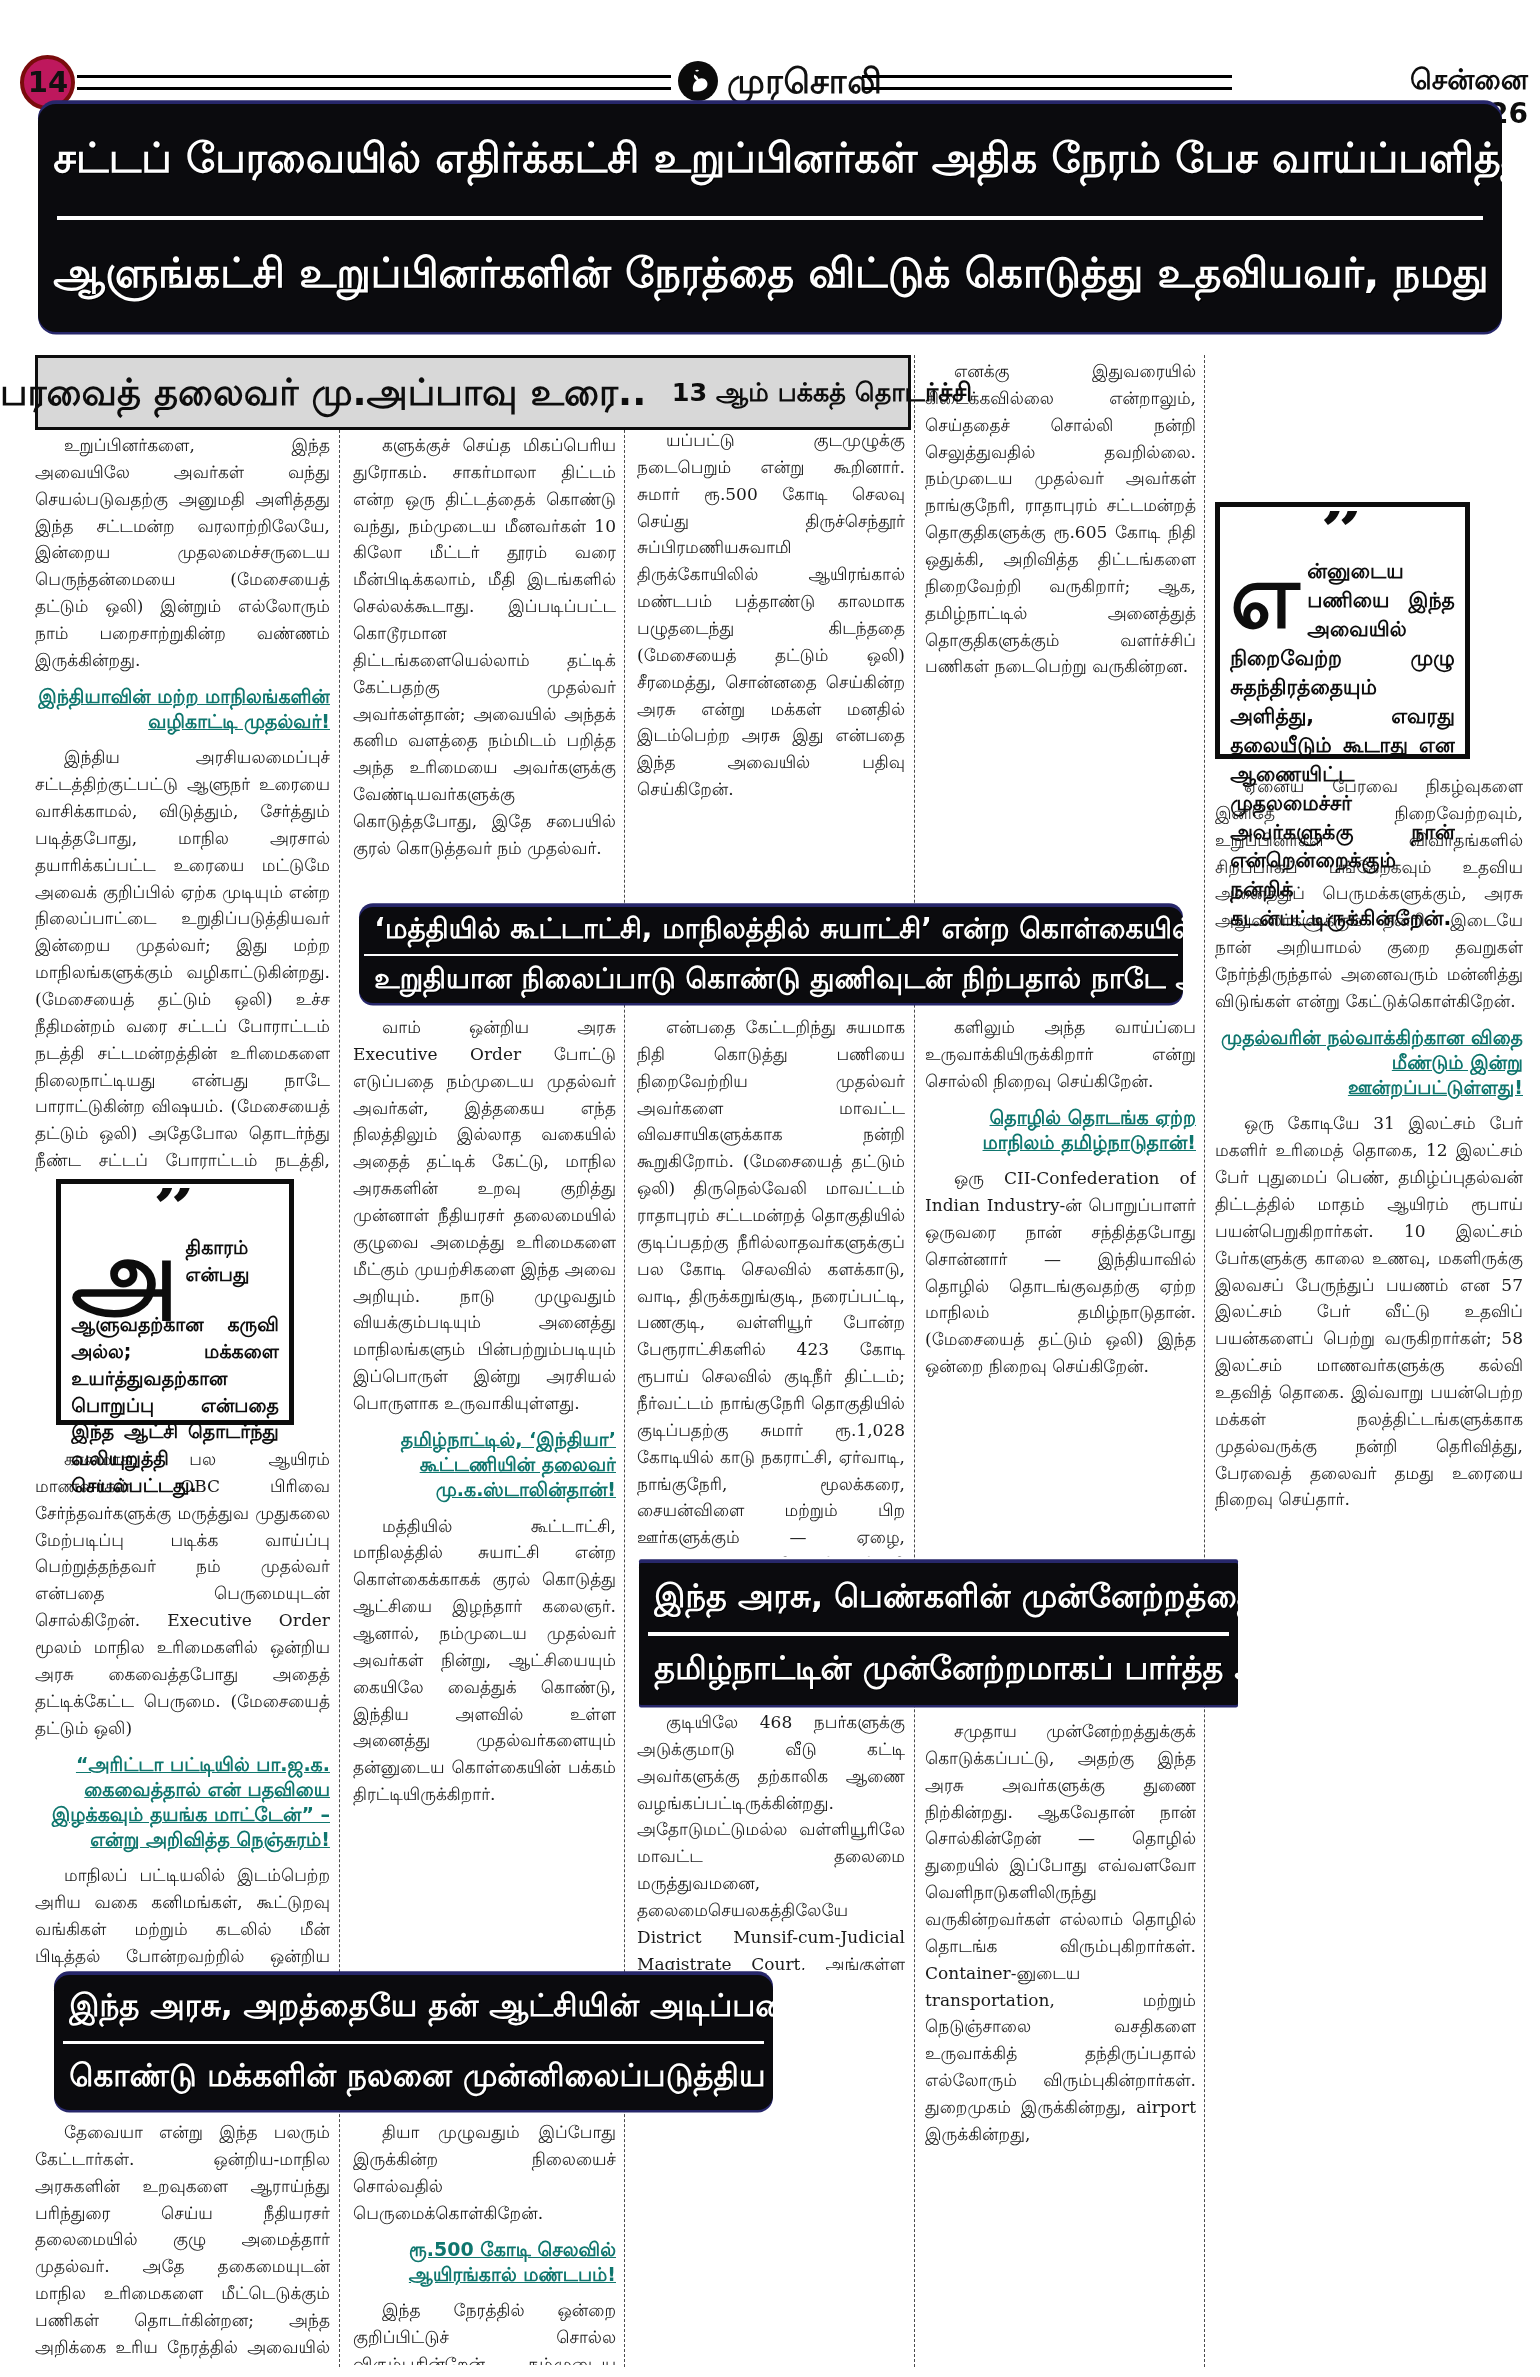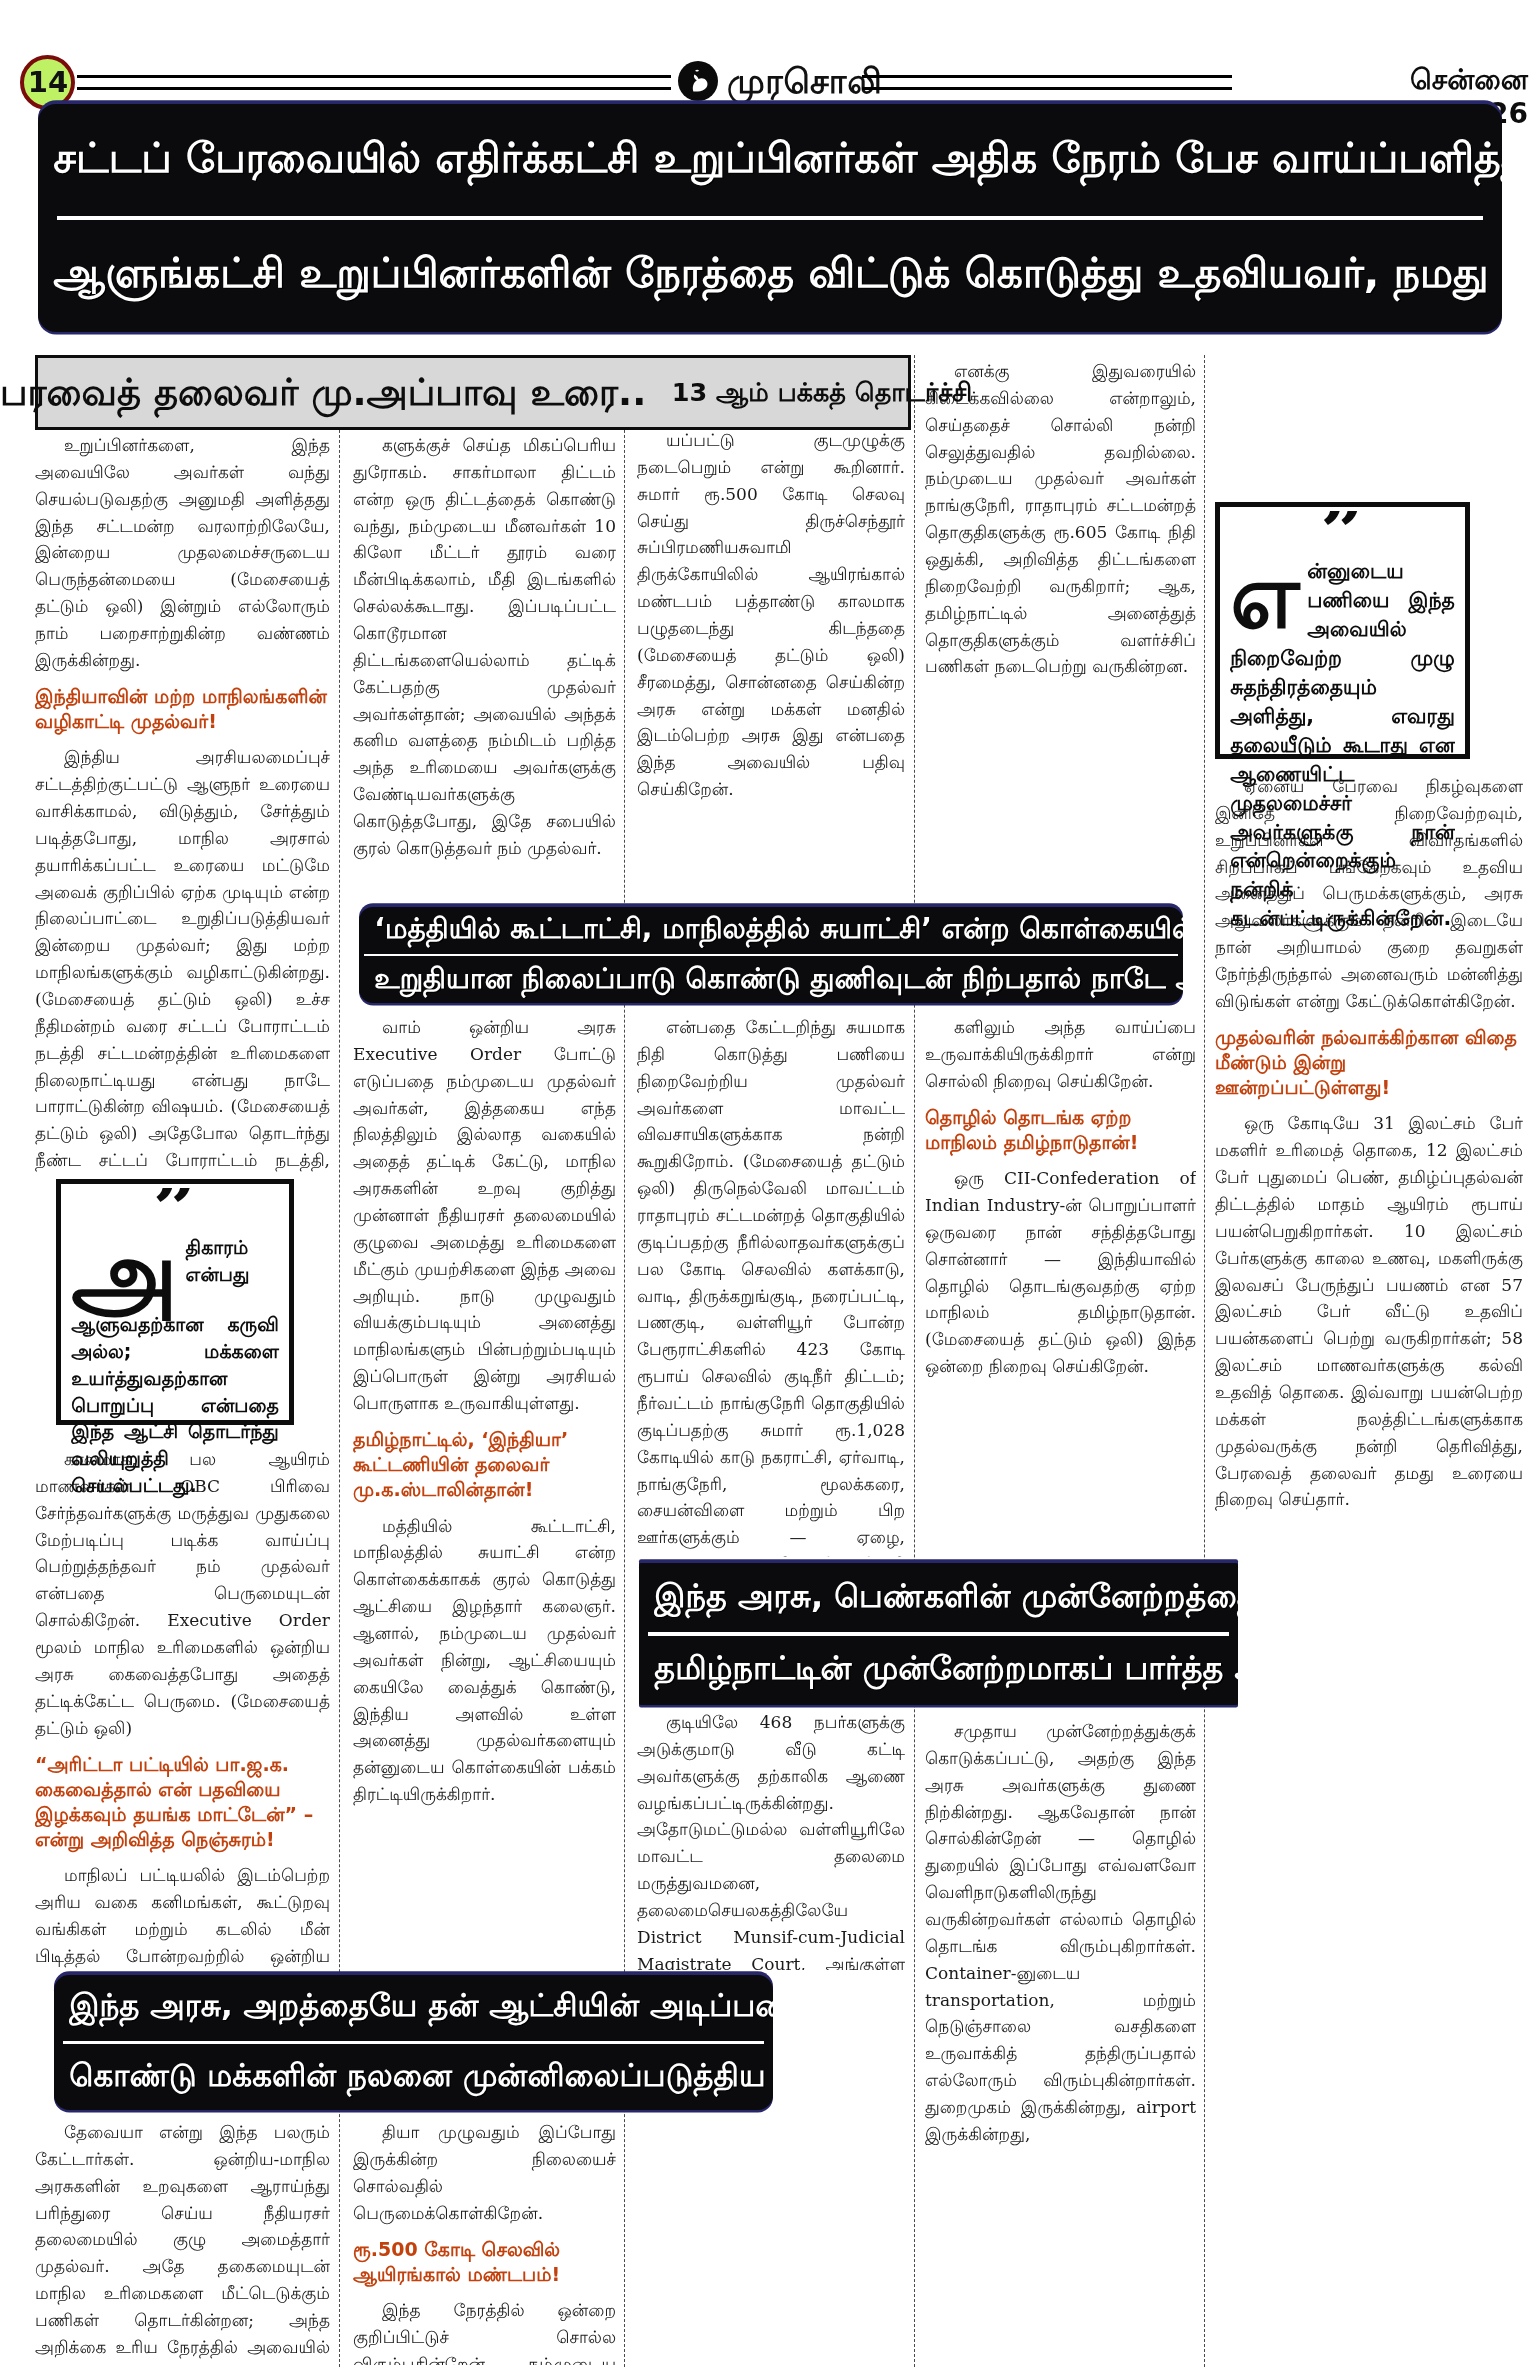--- a/index.html
+++ b/index.html
@@ -1,21 +1,21 @@
 <!DOCTYPE html>
 <html style="font-size:10.2px"><head>
 <meta charset="utf-8">
 <style>
   html,body{margin:0;padding:0;background:#e8e8e8;}
   #page{position:relative;width:1541px;height:2377px;background:#ffffff;overflow:hidden;
         font-family:"DejaVu Sans",sans-serif;}
   .abs{position:absolute;}
   
   #page-circle{left:20.4px;top:55px;width:47px;height:47px;border:4.5px solid #7a0c0c;border-radius:50%;
-    display:flex;align-items:center;justify-content:center;font:bold 29px/1 "DejaVu Sans",sans-serif;color:#111;background:#bef264;}
+    display:flex;align-items:center;justify-content:center;font:bold 29px/1 "DejaVu Sans",sans-serif;color:#111;background:#be185d;}
   .hrule{height:9px;border-top:3.8px solid #000;border-bottom:3.8px solid #000;}
   #masthead{left:678px;top:56px;height:50px;display:flex;align-items:center;gap:9px;}
   #masthead .logo-circle{width:40px;height:40px;border-radius:50%;background:#0b0b0b;display:flex;align-items:center;justify-content:center;}
   #masthead .mtitle{font:bold 34px/1 "DejaVu Sans",sans-serif;color:#111;letter-spacing:0.6px;}
   #dateline{left:1247px;top:63px;width:281px;text-align:right;font:bold 28px/1.2 "DejaVu Sans",sans-serif;color:#0d0d0d;}
   
   .banner{background:#0b0b0e;border-radius:18px;color:#fff;display:flex;flex-direction:column;
           justify-content:space-evenly;align-items:stretch;box-shadow:0 -3.8px 0 0 #27276a, 0 2.6px 0 0 #27276a;z-index:5;}
   .bline{text-align:center;font-weight:bold;color:#fff;white-space:nowrap;overflow:hidden;
          font-family:"DejaVu Sans",sans-serif;padding:0 15.3px;
@@ -24,22 +24,22 @@
   
   #kicker{left:35px;top:355px;width:876px;height:75px;background:#d8d8d8;border:3.8px solid #0d0d0d;
           display:flex;align-items:center;justify-content:center;gap:25.5px;z-index:4;box-sizing:border-box;}
   #kicker .k-big{font:bold 37px/1 "DejaVu Sans",sans-serif;color:#0d0d0d;white-space:nowrap;}
   #kicker .k-small{font:bold 25.5px/1 "DejaVu Sans",sans-serif;color:#0d0d0d;white-space:nowrap;}
   
   .vsep{position:absolute;width:0;border-left:1.9px dashed #4a4a4a;top:355px;height:2012px;z-index:1;}
   .seg{position:absolute;overflow:hidden;z-index:2;}
   .bp{margin:0 0 10.2px 0;text-indent:29px;text-align:justify;
       font:17px/1.58 "DejaVu Serif",serif;color:#1b1b1b;}
-  .bh{margin:5.1px 0 10.2px 0;text-align:left;text-indent:0;
-      font:bold 19px/1.32 "DejaVu Sans",sans-serif;color:#c2410c;}
+  .bh{margin:5.1px 0 10.2px 0;text-align:right;text-indent:0;
+      font:bold 19px/1.32 "DejaVu Sans",sans-serif;color:#0f766e;text-decoration:underline;}
   
   .qbox{position:absolute;border:5.1px solid #0d0d0d;background:#fff;box-sizing:border-box;
         padding:3.8px 10.2px 6.4px 10.2px;z-index:3;}
   .qmark{text-align:center;font:bold 77px/0.55 "DejaVu Serif",serif;color:#0d0d0d;height:46px;overflow:hidden;}
   .qtext{font:bold 19px/1.42 "DejaVu Sans",sans-serif;color:#0d0d0d;text-align:justify;}
   .dropcap{float:left;font:bold 96px/0.72 "DejaVu Sans",sans-serif;color:#0d0d0d;margin:7.7px 7.7px 0 0;}
 </style>
 </head>
 <body>
 

